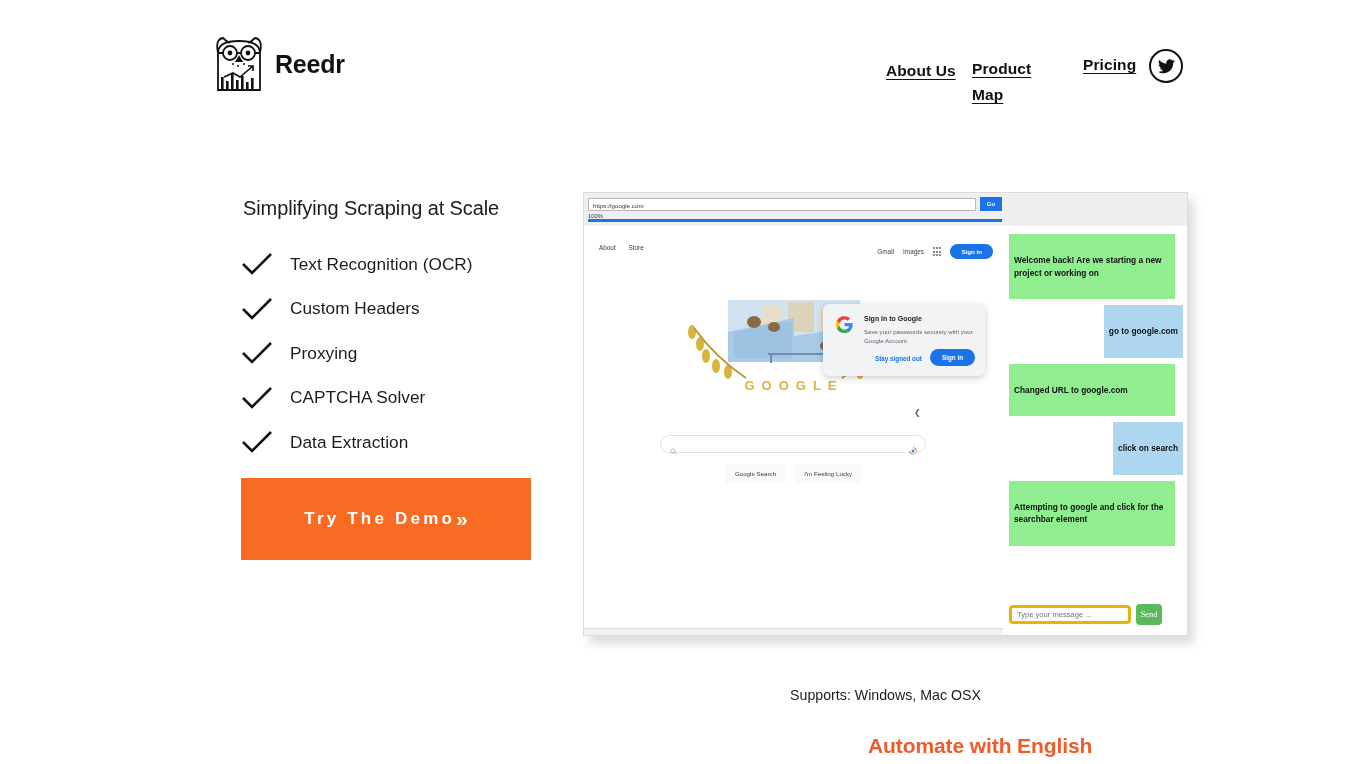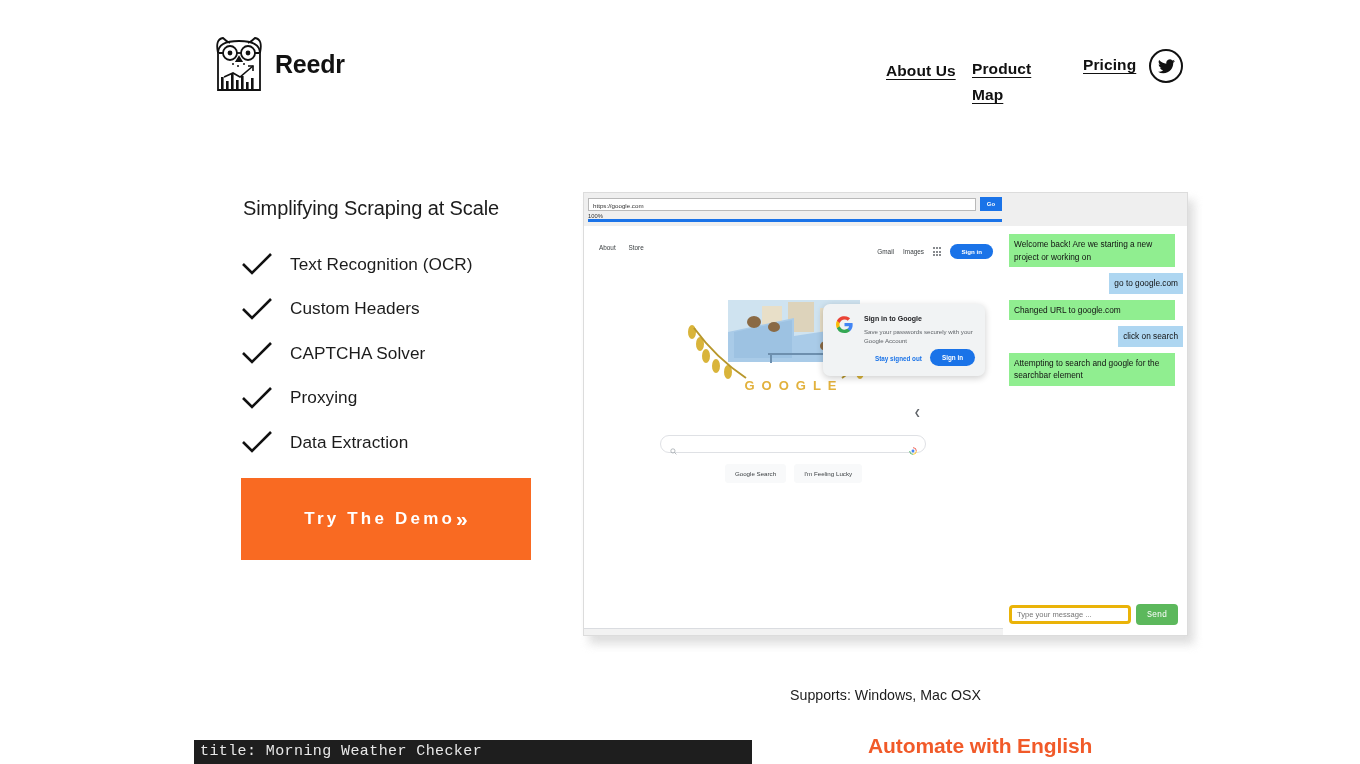--- a/index.html
+++ b/index.html
@@ -126,33 +126,33 @@
     position: absolute; right: 10px; top: 45px; background: #1a73e8; color: #fff;
     font-size: 6.3px; font-weight: 700; padding: 5px 12px; border-radius: 12px; cursor: pointer;
   }
 
   
   .gfoot { position: absolute; left: 0; top: 402px; width: 419px; height: 42px; background: #f2f2f2; border-top: 1px solid #dadce0; }
 
   
   .chat { position: absolute; left: 419px; top: 33px; width: 186px; height: 411px; background: #fff; }
   .bubbles { position: absolute; left: 0; top: 0; width: 186px; padding: 8px 6px 0 6px; }
-  .bub { font-size: 8.3px; line-height: 12.5px; padding: 4px 5px; margin-bottom: 6px; max-width: 166px; color: #111; }
+  .bub { font-size: 8.3px; line-height: 12.5px; padding: 20px 5px; margin-bottom: 6px; max-width: 166px; color: #111; font-weight: bold; }
   .bot { background: #90EE90; align-self: flex-start; }
   .usr { background: #AED6F1; margin-left: auto; width: fit-content; }
   .chat-input-row { position: absolute; left: 6px; bottom: 12px; display: flex; align-items: center; gap: 5px; }
   .chat-input {
     width: 122px; height: 19px; border: 3px solid #eab308; border-radius: 4px;
     background: #fff; font-size: 7.6px; color: #9a9a9a; padding: 0 5px;
     font-family: "Liberation Sans", sans-serif;
   }
   .send-btn {
     background: #5cb85c; color: #fff; border: none; border-radius: 4px;
-    width: 42px; height: 21px; font-size: 8.4px; cursor: pointer;
-    font-family: Liberation Mono, monospace;
+    width: 26px; height: 21px; font-size: 8.4px; cursor: pointer;
+    font-family: Liberation Serif, serif;
   }
 
   .supports {
     position: absolute; left: 583px; top: 639px; width: 605px; text-align: center;
     font-size: 14.2px; color: #1c1c1c; margin-top: 48px;
   }
 
   
   .code-block {
     position: absolute; left: 194px; top: 740px; width: 558px; height: 24px;
@@ -240,29 +240,29 @@
           </svg>
       </span>
       <span class="feature-label">Custom Headers</span>
     </div>
     <div class="feature">
       <span class="check">
         <svg viewBox="0 0 34 26" width="34" height="26">
             <path d="M3 13 L12 22 L31 3" stroke="#111" stroke-width="2.6" fill="none"></path>
           </svg>
       </span>
-      <span class="feature-label">CAPTCHA Solver</span>
+      <span class="feature-label">Proxying</span>
     </div>
     <div class="feature">
       <span class="check">
         <svg viewBox="0 0 34 26" width="34" height="26">
             <path d="M3 13 L12 22 L31 3" stroke="#111" stroke-width="2.6" fill="none"></path>
           </svg>
       </span>
-      <span class="feature-label">Proxying</span>
+      <span class="feature-label">CAPTCHA Solver</span>
     </div>
     <div class="feature">
       <span class="check">
         <svg viewBox="0 0 34 26" width="34" height="26">
             <path d="M3 13 L12 22 L31 3" stroke="#111" stroke-width="2.6" fill="none"></path>
           </svg>
       </span>
       <span class="feature-label">Data Extraction</span>
     </div>
   </div>
@@ -383,31 +383,28 @@
           
         </div>
       </div>
 
       <div class="chat">
         <div class="bubbles">
           <div class="bub bot">Welcome back! Are we starting a new project or working on</div>
           <div class="bub usr">go to google.com</div>
           <div class="bub bot">Changed URL to google.com</div>
           <div class="bub usr">click on search</div>
-          <div class="bub bot">Attempting to search and google for the searchbar element</div>
+          <div class="bub bot">Attempting to google and click for the searchbar element</div>
         </div>
         <div class="chat-input-row">
           <input class="chat-input" type="text" placeholder="Type your message ..." style="">
           <button class="send-btn">Send</button>
         </div>
       </div>
 
     </div>
   </div>
 
   <div class="supports">Supports: Windows, Mac OSX</div>
 
-  <div class="code-block">
-    <div class="code-line">title: Morning Weather Checker</div>
-  </div>
   <div class="automate">Automate with English</div>
 
 </div>
 
 </body></html>

